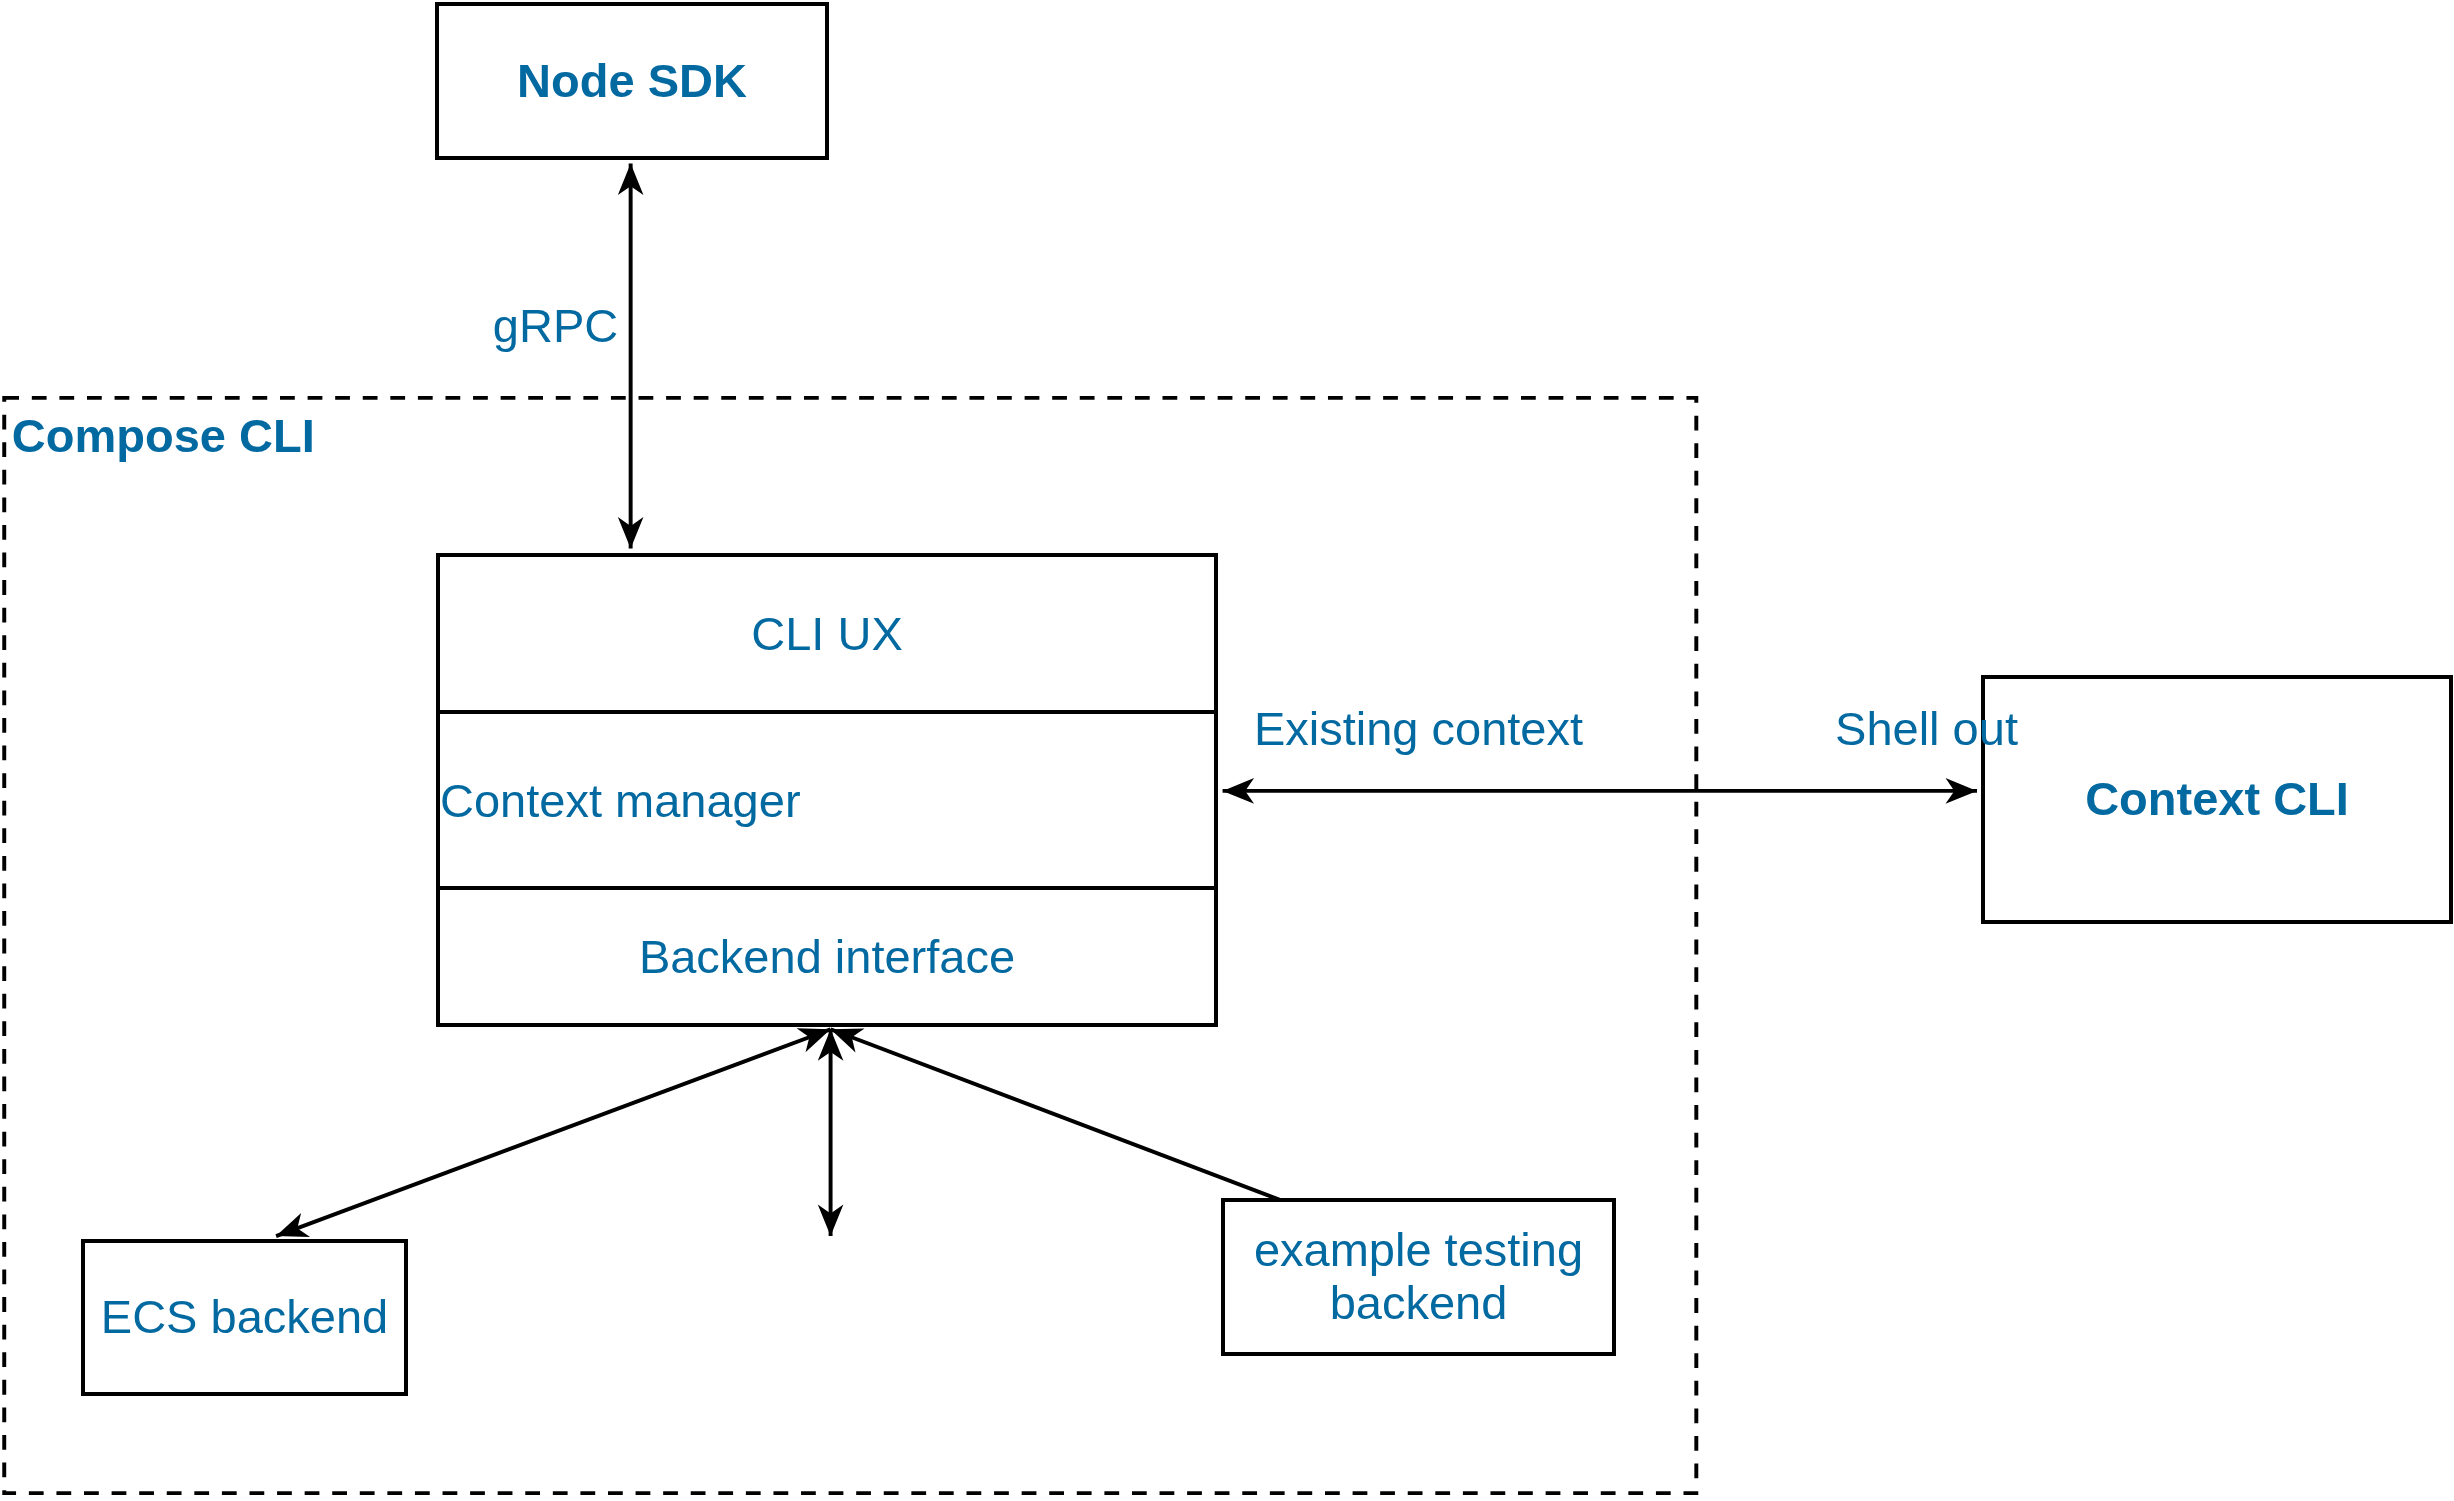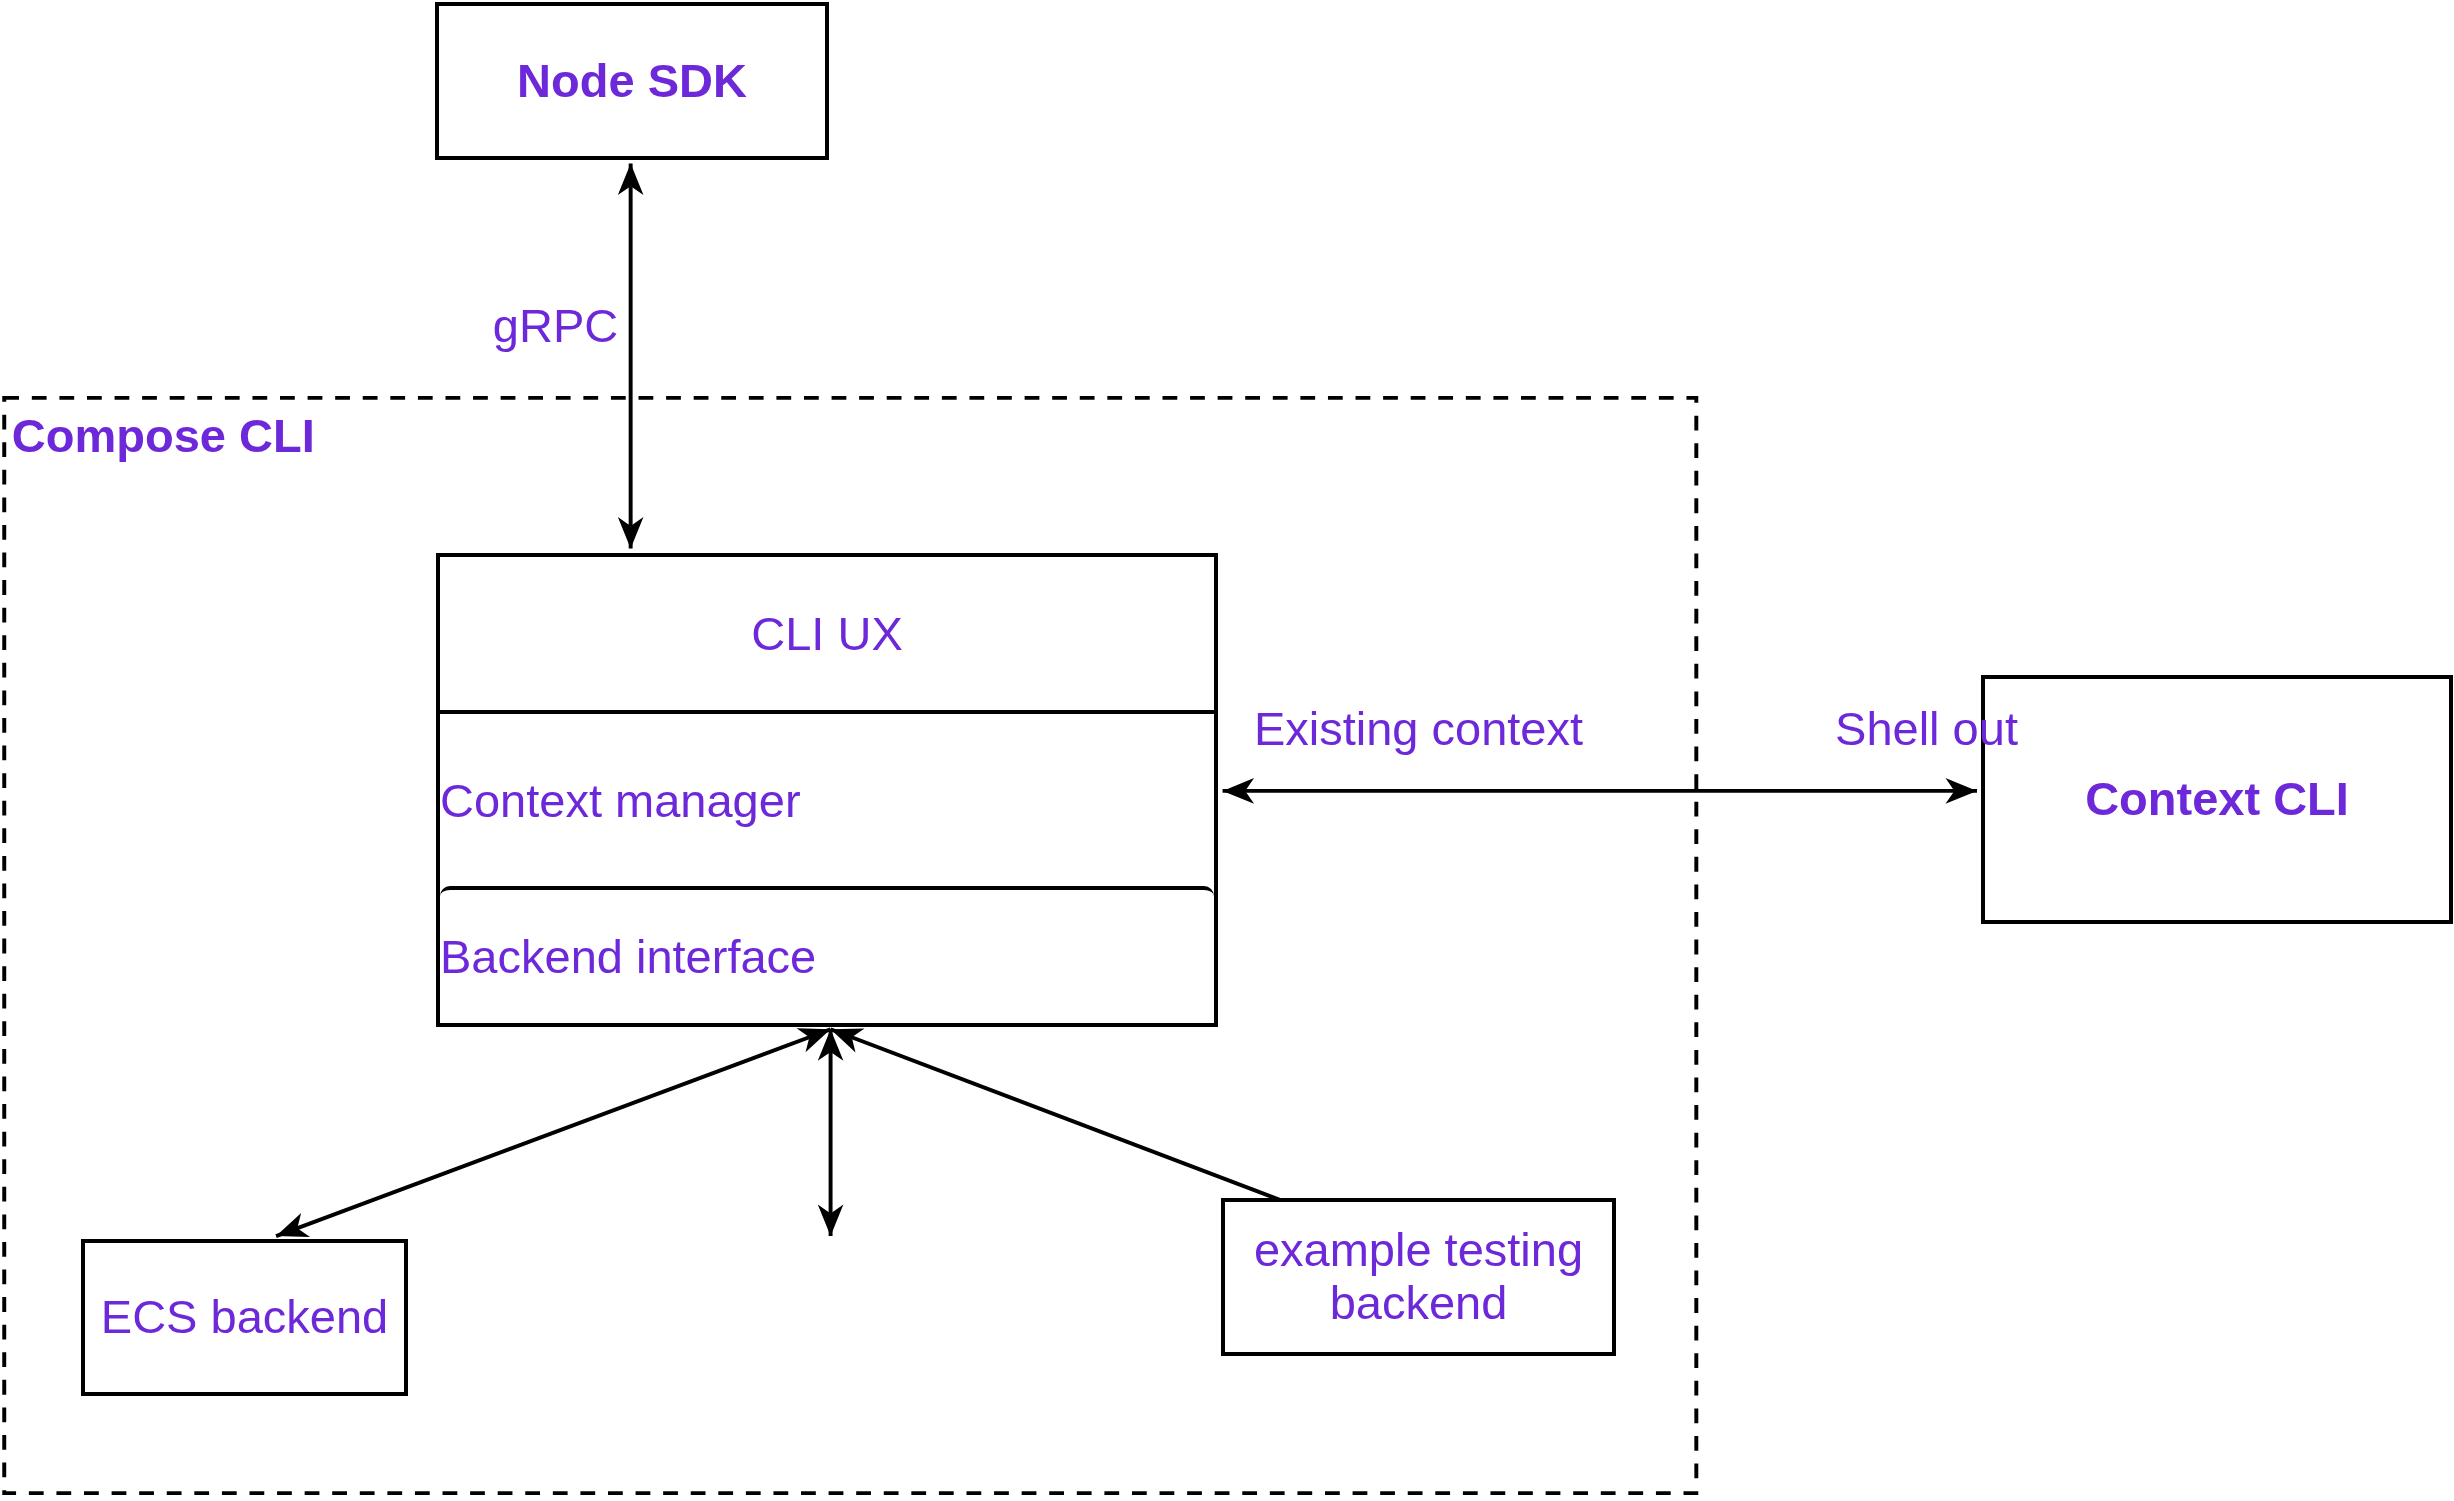--- a/index.html
+++ b/index.html
@@ -6,21 +6,21 @@
     margin: 0;
     padding: 0;
     background: #ffffff;
   }
   .canvas {
     position: relative;
     width: 2455px;
     height: 1501px;
     background: #ffffff;
     font-family: "Liberation Sans", sans-serif;
-    color: #6d28d9;
+    color: #0369a1;
     overflow: hidden;
   }
   svg.wires {
     position: absolute;
     left: 0;
     top: 0;
     width: 2455px;
     height: 1501px;
     z-index: 1;
   }
@@ -74,23 +74,22 @@
     align-items: center;
     justify-content: flex-start;
     font-size: 47px;
   }
   .stack .row3 {
     box-sizing: border-box;
     flex: 1 1 auto;
     border-top: 4.9px solid #000000;
     display: flex;
     align-items: center;
-    justify-content: flex-start;
+    justify-content: center;
     font-size: 47px;
-    border-radius: 10px;
   }
   
   .existing-cli { left: 1981px; top: 675px; width: 472px; height: 249px; }
   
   .ecs-backend { left: 81px;   top: 1239px; width: 327px; height: 157px; }
   .aci-backend { left: 652px;  top: 1239px; width: 355px; height: 158px; }
   .example-backend { left: 1221px; top: 1198px; width: 395px; height: 158px; white-space: pre-line; }
   
   .lbl {
     position: absolute;

